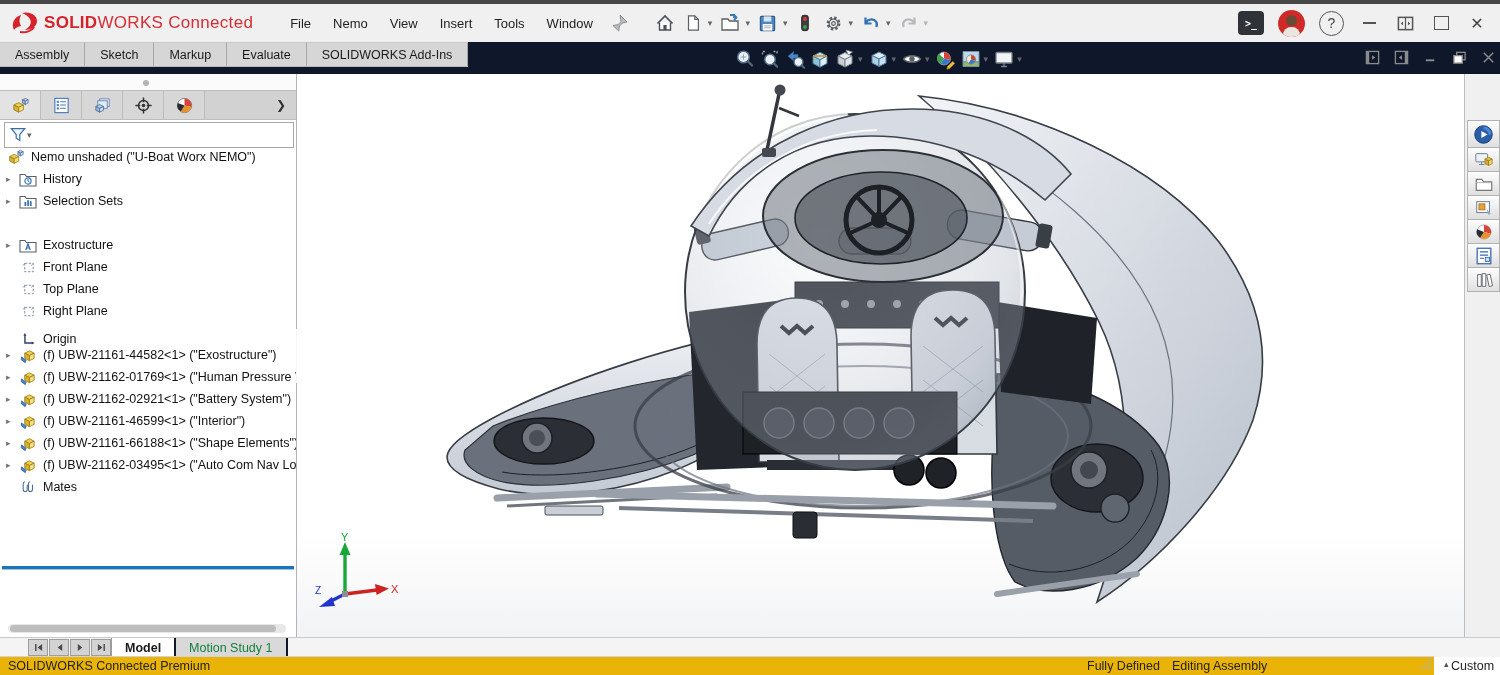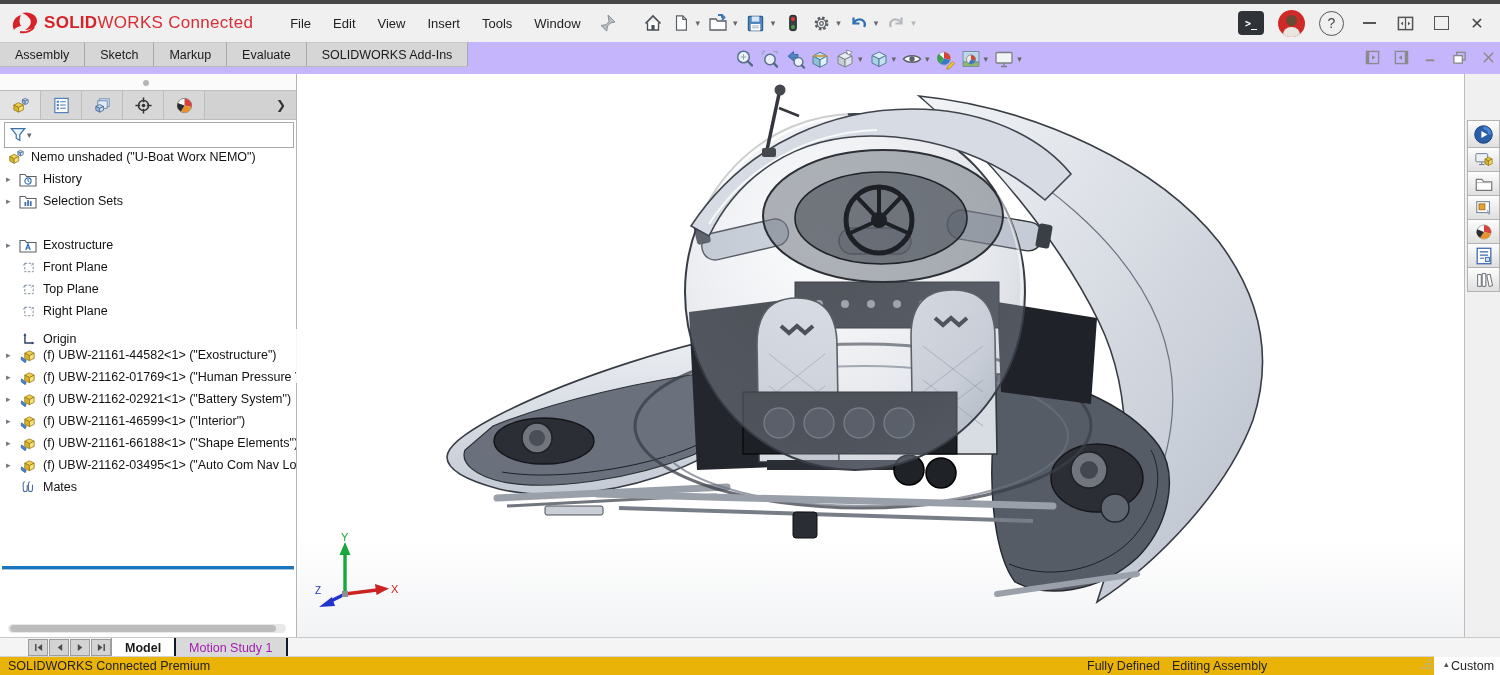--- a/index.html
+++ b/index.html
@@ -29,21 +29,21 @@
   .avatar{width:27px;height:27px;border-radius:50%;background:#d02a28;position:relative;overflow:hidden;}
   .avatar .head{position:absolute;left:8px;top:5px;width:11px;height:11px;border-radius:50%;background:#6b4a35;}
   .avatar .body{position:absolute;left:5px;top:17px;width:17px;height:10px;border-radius:8px 8px 0 0;background:#e9e6df;}
   .helpc{width:23px;height:23px;border-radius:50%;border:1.6px solid #555;color:#444;
          display:flex;align-items:center;justify-content:center;font-size:14px;}
   .winbtn{width:22px;height:22px;display:flex;align-items:center;justify-content:center;color:#444;}
   .minbar{width:13px;height:2px;background:#555;}
   .maxbox{width:13px;height:12px;border:1.7px solid #555;}
   .closex{font-size:16px;color:#444;}
   
-  #tabband{left:0;top:42px;width:1500px;height:32px;background:#c4b5fd;}
+  #tabband{left:0;top:42px;width:1500px;height:32px;background:#0f172a;}
   #ribbon-tabs{position:absolute;left:0;top:0;height:24px;display:flex;background:#dadada;
                border-bottom:1px solid #b9b9b9;}
   .rtab{display:flex;align-items:center;padding:0 15px;font-size:12.5px;color:#1a1a1a;
         border-right:1px solid #a8a8a8;border-top:1px solid #c8c8c8;background:#d6d6d6;}
   #headsup{position:absolute;left:733px;top:3px;height:28px;display:flex;align-items:center;gap:1px;}
   .hico{width:24px;height:24px;display:flex;align-items:center;justify-content:center;}
   #doc-controls{position:absolute;left:1364px;top:7px;display:flex;align-items:center;gap:13px;color:#8a8a8a;}
   .dcb{width:16px;height:16px;display:flex;align-items:center;justify-content:center;}
   
   #main{left:0;top:74px;width:1500px;height:563px;}
@@ -78,21 +78,21 @@
   
   #task-pane{position:absolute;left:1464px;top:0;width:36px;height:563px;background:#f0f0f0;border-left:1px solid #bdbdbd;}
   .tp-cell{position:absolute;left:2px;width:31px;height:23px;background:linear-gradient(#fdfdfd,#dfdfdf);
            border:1px solid #b2b2b2;display:flex;align-items:center;justify-content:center;}
   
   #bottom-tabs{left:0;top:637px;width:1500px;height:19px;background:#f4f4f4;border-top:1px solid #c9c9c9;display:flex;align-items:stretch;}
   #nav-btns{display:flex;align-items:center;gap:1px;margin-left:28px;}
   .nbtn{width:18px;height:15px;background:#d3d3d3;border:1px solid #9d9d9d;display:flex;align-items:center;justify-content:center;}
   .btab{display:flex;align-items:center;padding:0 13px;font-size:12.5px;border-right:2px solid #0f172a;}
   .btab.active{background:#fff;font-weight:bold;border-left:1px solid #9d9d9d;}
-  .btab.idle{background:#d9d9d9;color:#a21caf;}
+  .btab.idle{background:#d9d9d9;color:#15803d;}
   
   #statusbar{left:0;top:656px;width:1434px;height:19px;background:#eab308;border-top:1px solid #d2d2d2;font-size:12.5px;color:#222;}
   #statusbar span{position:absolute;top:2px;white-space:nowrap;}
   #grip{position:absolute;right:3px;top:5px;width:10px;height:10px;}
   #grip i{position:absolute;width:2px;height:2px;background:#b0b0b0;}
   svg{display:block;}
 </style>
 </head>
 <body>
 
@@ -106,21 +106,21 @@
         <svg viewBox="0 0 30 26">
             <path d="M4 20 C1 14 4 7 11 5 C9 9 9 13 11 16 C7 17 5 18 4 20Z" fill="#d6232a"></path>
             <path d="M12 3 C20 1 27 5 27 11 C27 16 22 20 15 20 C20 17 22 13 20 9 C18 6 15 4 12 3Z" fill="#d6232a"></path>
             <path d="M10 22 C16 23 22 21 24 17" stroke="#d6232a" stroke-width="2" fill="none"></path>
           </svg>
       </span>
       <span class="brand"><b>SOLID</b><span class="lt">WORKS</span><span class="lt"> Connected</span></span>
     </div>
     <div id="menus">
       <span class="menu-item">File</span>
-      <span class="menu-item">Edit</span>
+      <span class="menu-item">Nemo</span>
       <span class="menu-item">View</span>
       <span class="menu-item">Insert</span>
       <span class="menu-item">Tools</span>
       <span class="menu-item">Window</span>
     </div>
     <span class="pin">
       <svg viewBox="0 0 22 22">
           <path d="M12 3l7 7-4.5 1-3 3-.8 5L5 13.5l5-.8 3-3z" fill="#b9bec3" stroke="#8a8f94" stroke-width="1"></path>
         </svg>
     </span>

